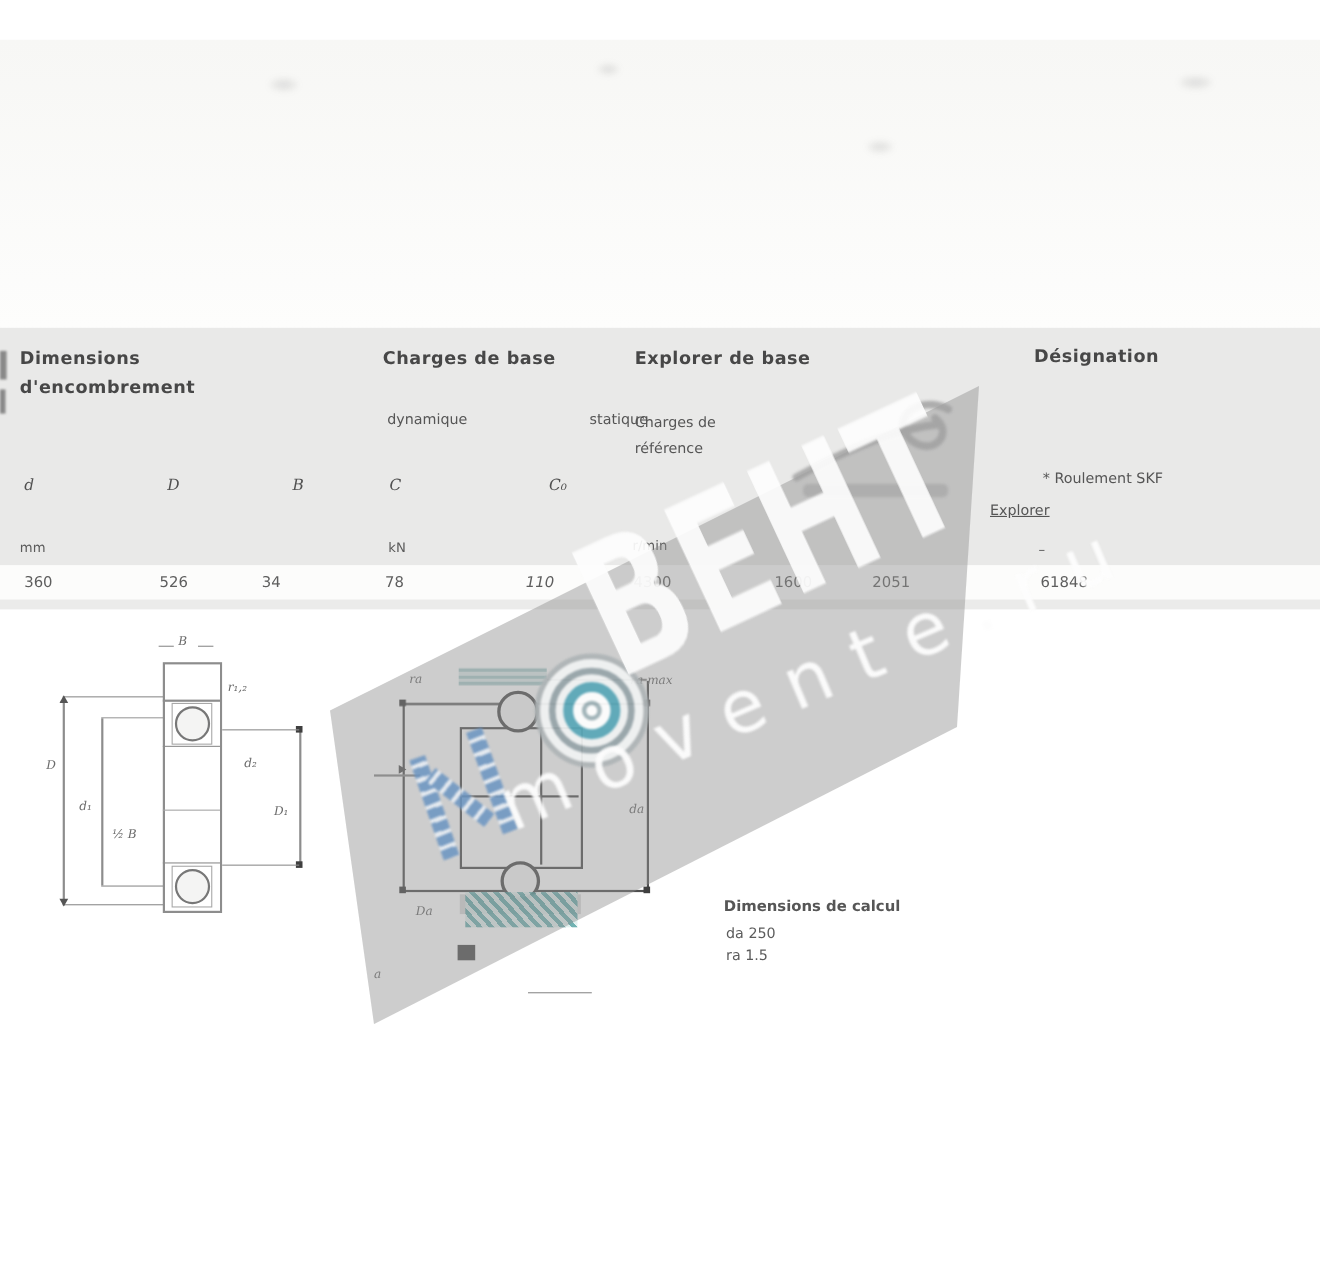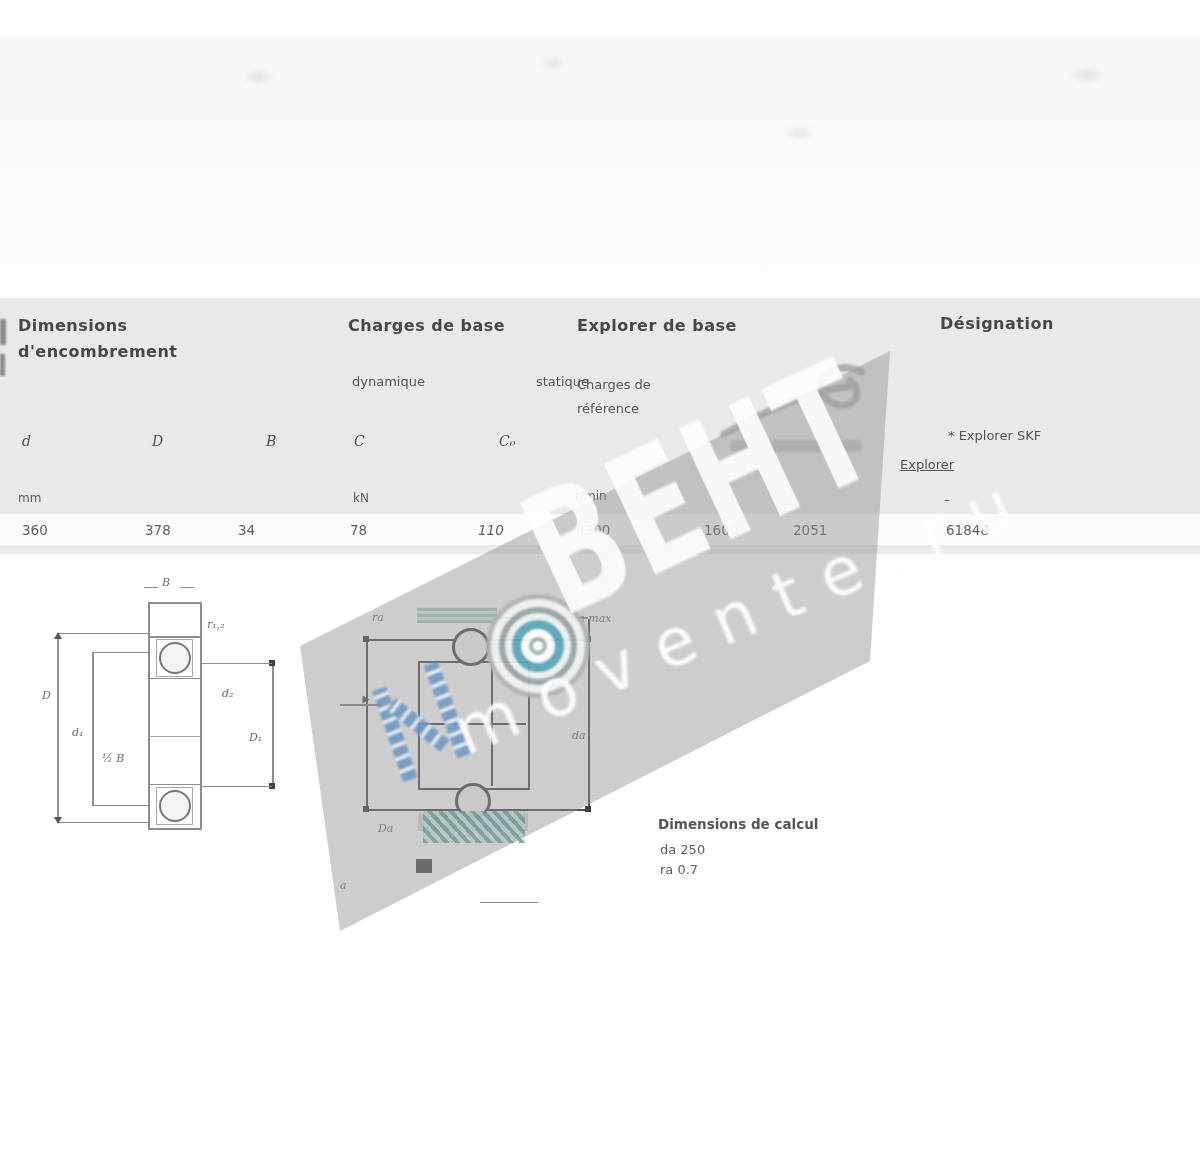--- a/index.html
+++ b/index.html
@@ -94,36 +94,36 @@
 
   <span class="t hdr" style="left:348px;top:280px;">Charges de base</span>
   <span class="t sub" style="left:352px;top:338px;">dynamique</span>
   <span class="t sub" style="left:536px;top:338px;">statique</span>
 
   <span class="t hdr" style="left:577px;top:280px;">Explorer de base</span>
   <span class="t sub" style="left:577px;top:341px;">Charges de</span>
   <span class="t sub" style="left:577px;top:365px;">référence</span>
 
   <span class="t hdr" style="left:940px;top:278px;">Désignation</span>
-  <span class="t note" style="left:948px;top:392px;">* Explorer SKF</span>
+  <span class="t note" style="left:948px;top:392px;">* Roulement SKF</span>
   <span class="t note" style="left:900px;top:421px;text-decoration:underline;">Explorer</span>
 
   <span class="t sym" style="left:22px;top:397px;">d</span>
   <span class="t sym" style="left:152px;top:397px;">D</span>
   <span class="t sym" style="left:266px;top:397px;">B</span>
   <span class="t sym" style="left:354px;top:397px;">C</span>
   <span class="t sym" style="left:499px;top:397px;">C₀</span>
 
   <span class="t unit" style="left:18px;top:455px;">mm</span>
   <span class="t unit" style="left:353px;top:455px;">kN</span>
   <span class="t unit" style="left:575px;top:453px;">r/min</span>
   <span class="t unit" style="left:944px;top:457px;">–</span>
 
   <span class="t val" style="left:22px;top:486px;">360</span>
-  <span class="t val" style="left:145px;top:486px;">378</span>
+  <span class="t val" style="left:145px;top:486px;">526</span>
   <span class="t val" style="left:238px;top:486px;">34</span>
   <span class="t val" style="left:350px;top:486px;">78</span>
   <span class="t val" style="left:478px;top:486px;font-style:italic;">110</span>
   <span class="t val" style="left:576px;top:486px;">4300</span>
   <span class="t val" style="left:704px;top:486px;">1600</span>
   <span class="t val" style="left:793px;top:486px;">2051</span>
   <span class="t val" style="left:946px;top:486px;">61848</span>
 
   <div class="dw" style="left:0;top:0;width:0;height:0;">
     <span class="dlab" style="left:162px;top:540px;">B</span>
@@ -192,21 +192,21 @@
     <span class="dlab" style="left:372px;top:575px;">ra</span>
     <span class="dlab" style="left:573px;top:576px;">ra max</span>
     <span class="dlab" style="left:572px;top:693px;">da</span>
     <span class="dlab" style="left:378px;top:786px;">Da</span>
     <span class="dlab" style="left:340px;top:843px;">a</span>
     <div class="ln" style="left:480px;top:866px;width:58px;height:1px;"></div>
   </div>
 
   <span class="t" style="left:658px;top:780px;font-size:13.5px;font-weight:600;color:#565656;">Dimensions de calcul</span>
   <span class="t" style="left:660px;top:806px;font-size:13px;color:#5c5c5c;">da  250</span>
-  <span class="t" style="left:660px;top:826px;font-size:13px;color:#5c5c5c;">ra  0.7</span>
+  <span class="t" style="left:660px;top:826px;font-size:13px;color:#5c5c5c;">ra  1.5</span>
 
   <div class="wm-band"></div>
 
   <div class="wm-m">
     <div class="mstroke ms1"></div>
     <div class="mstroke ms2"></div>
     <div class="mstroke ms3"></div>
   </div>
 
   <div class="emblem">

